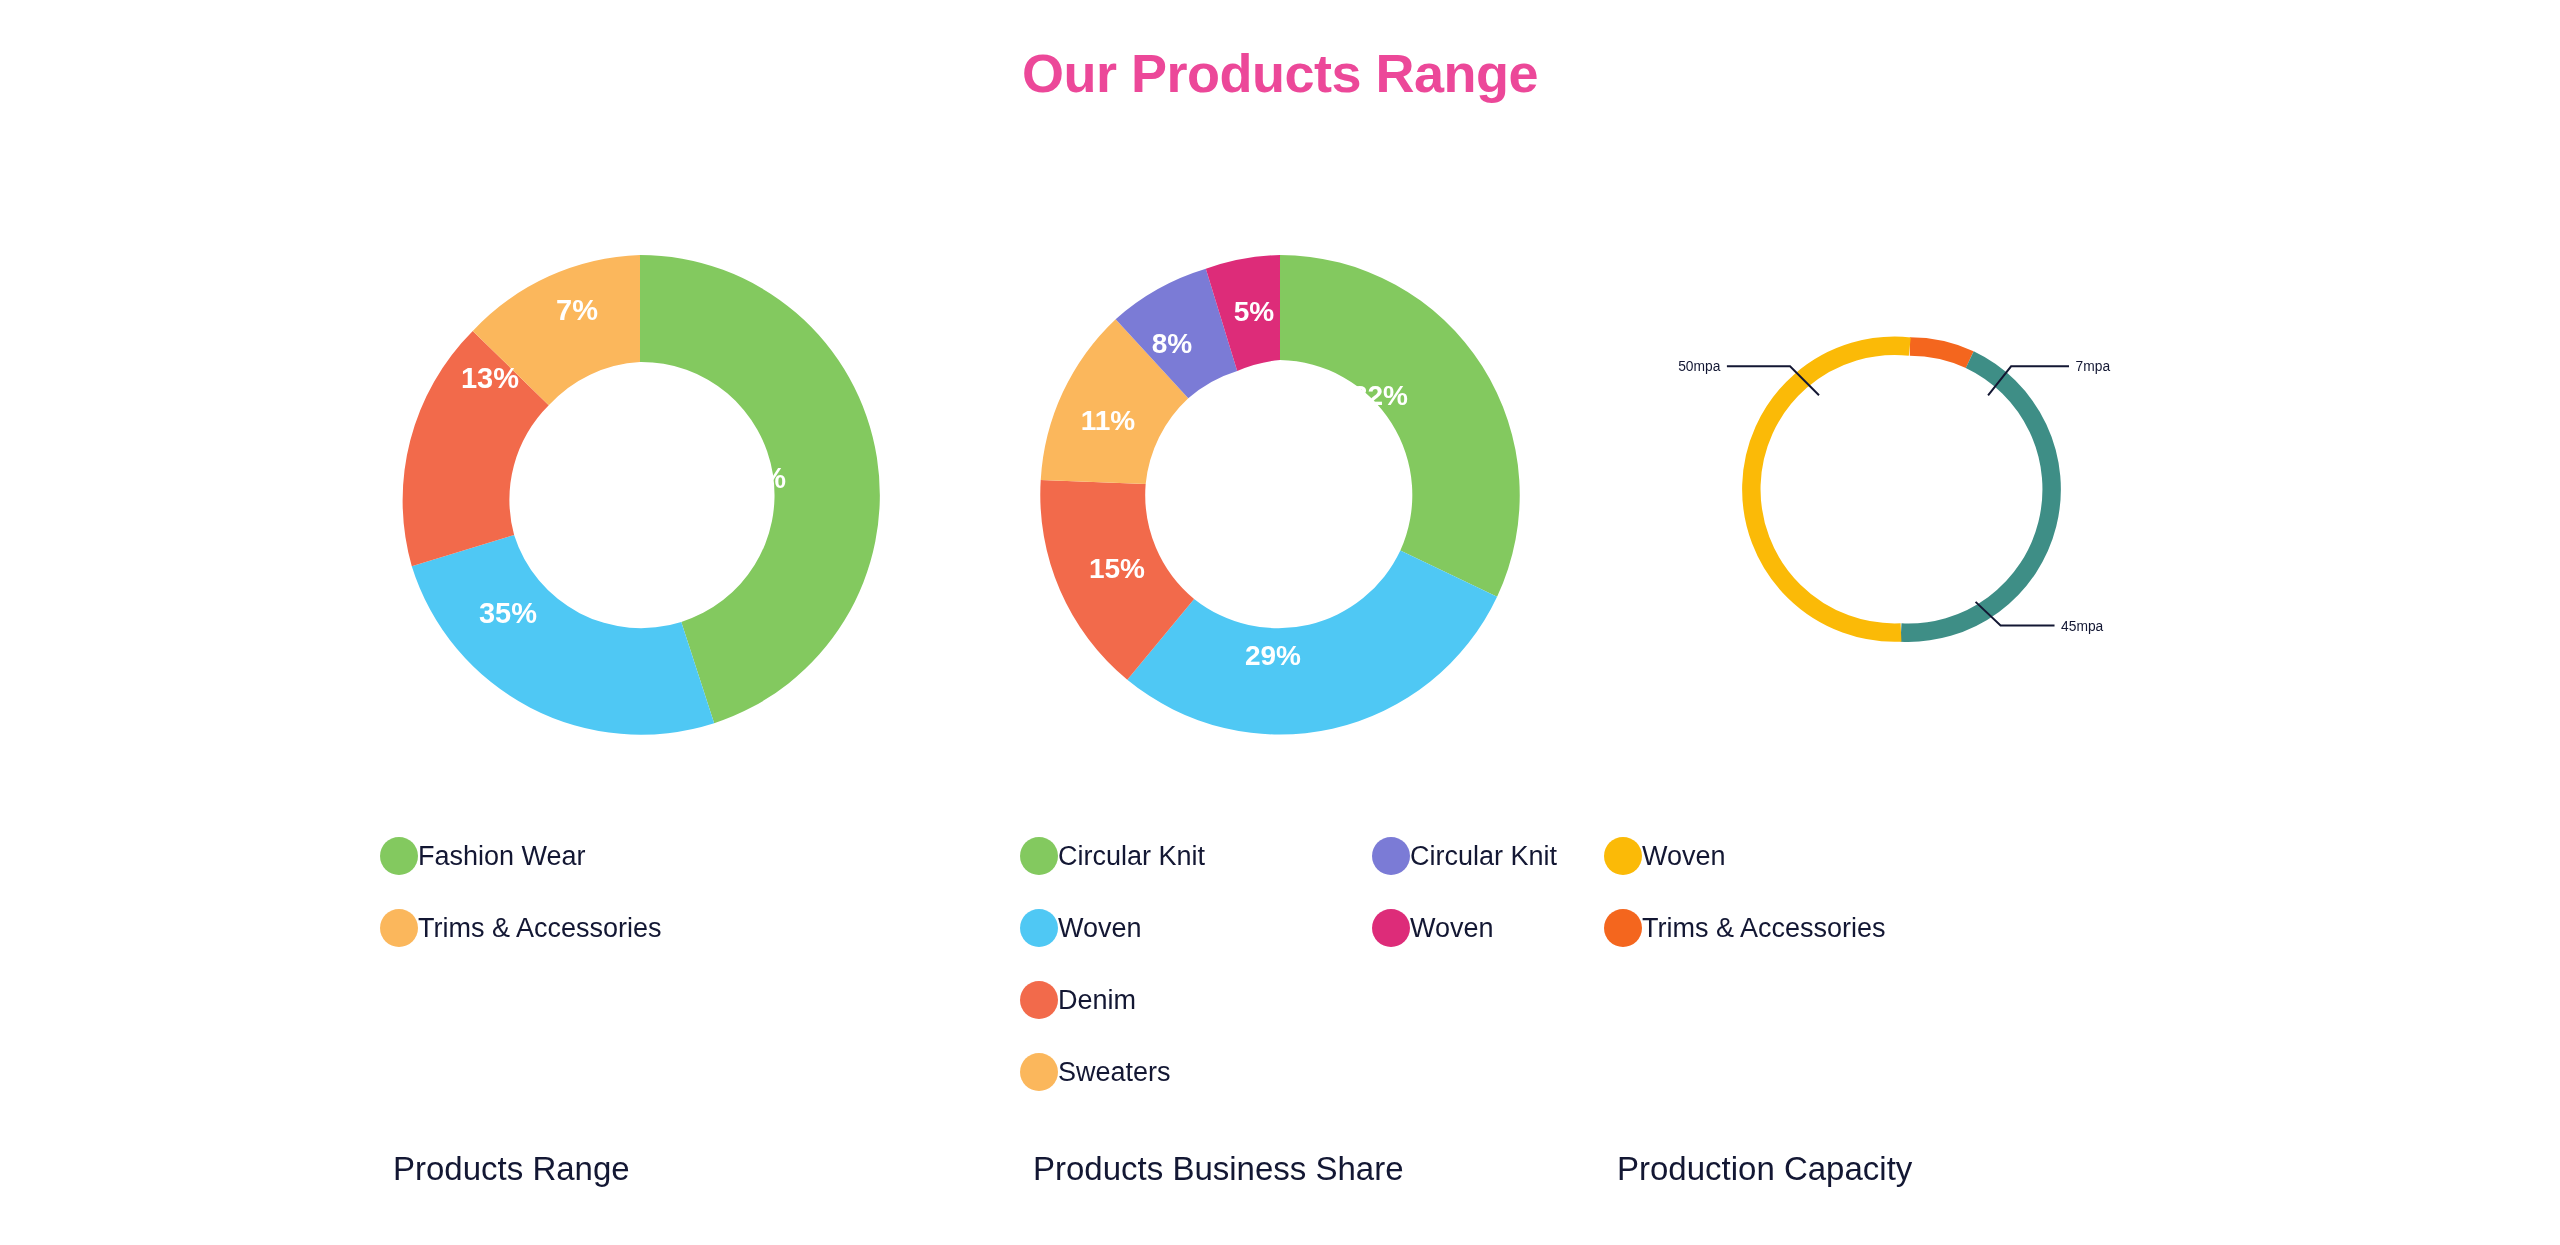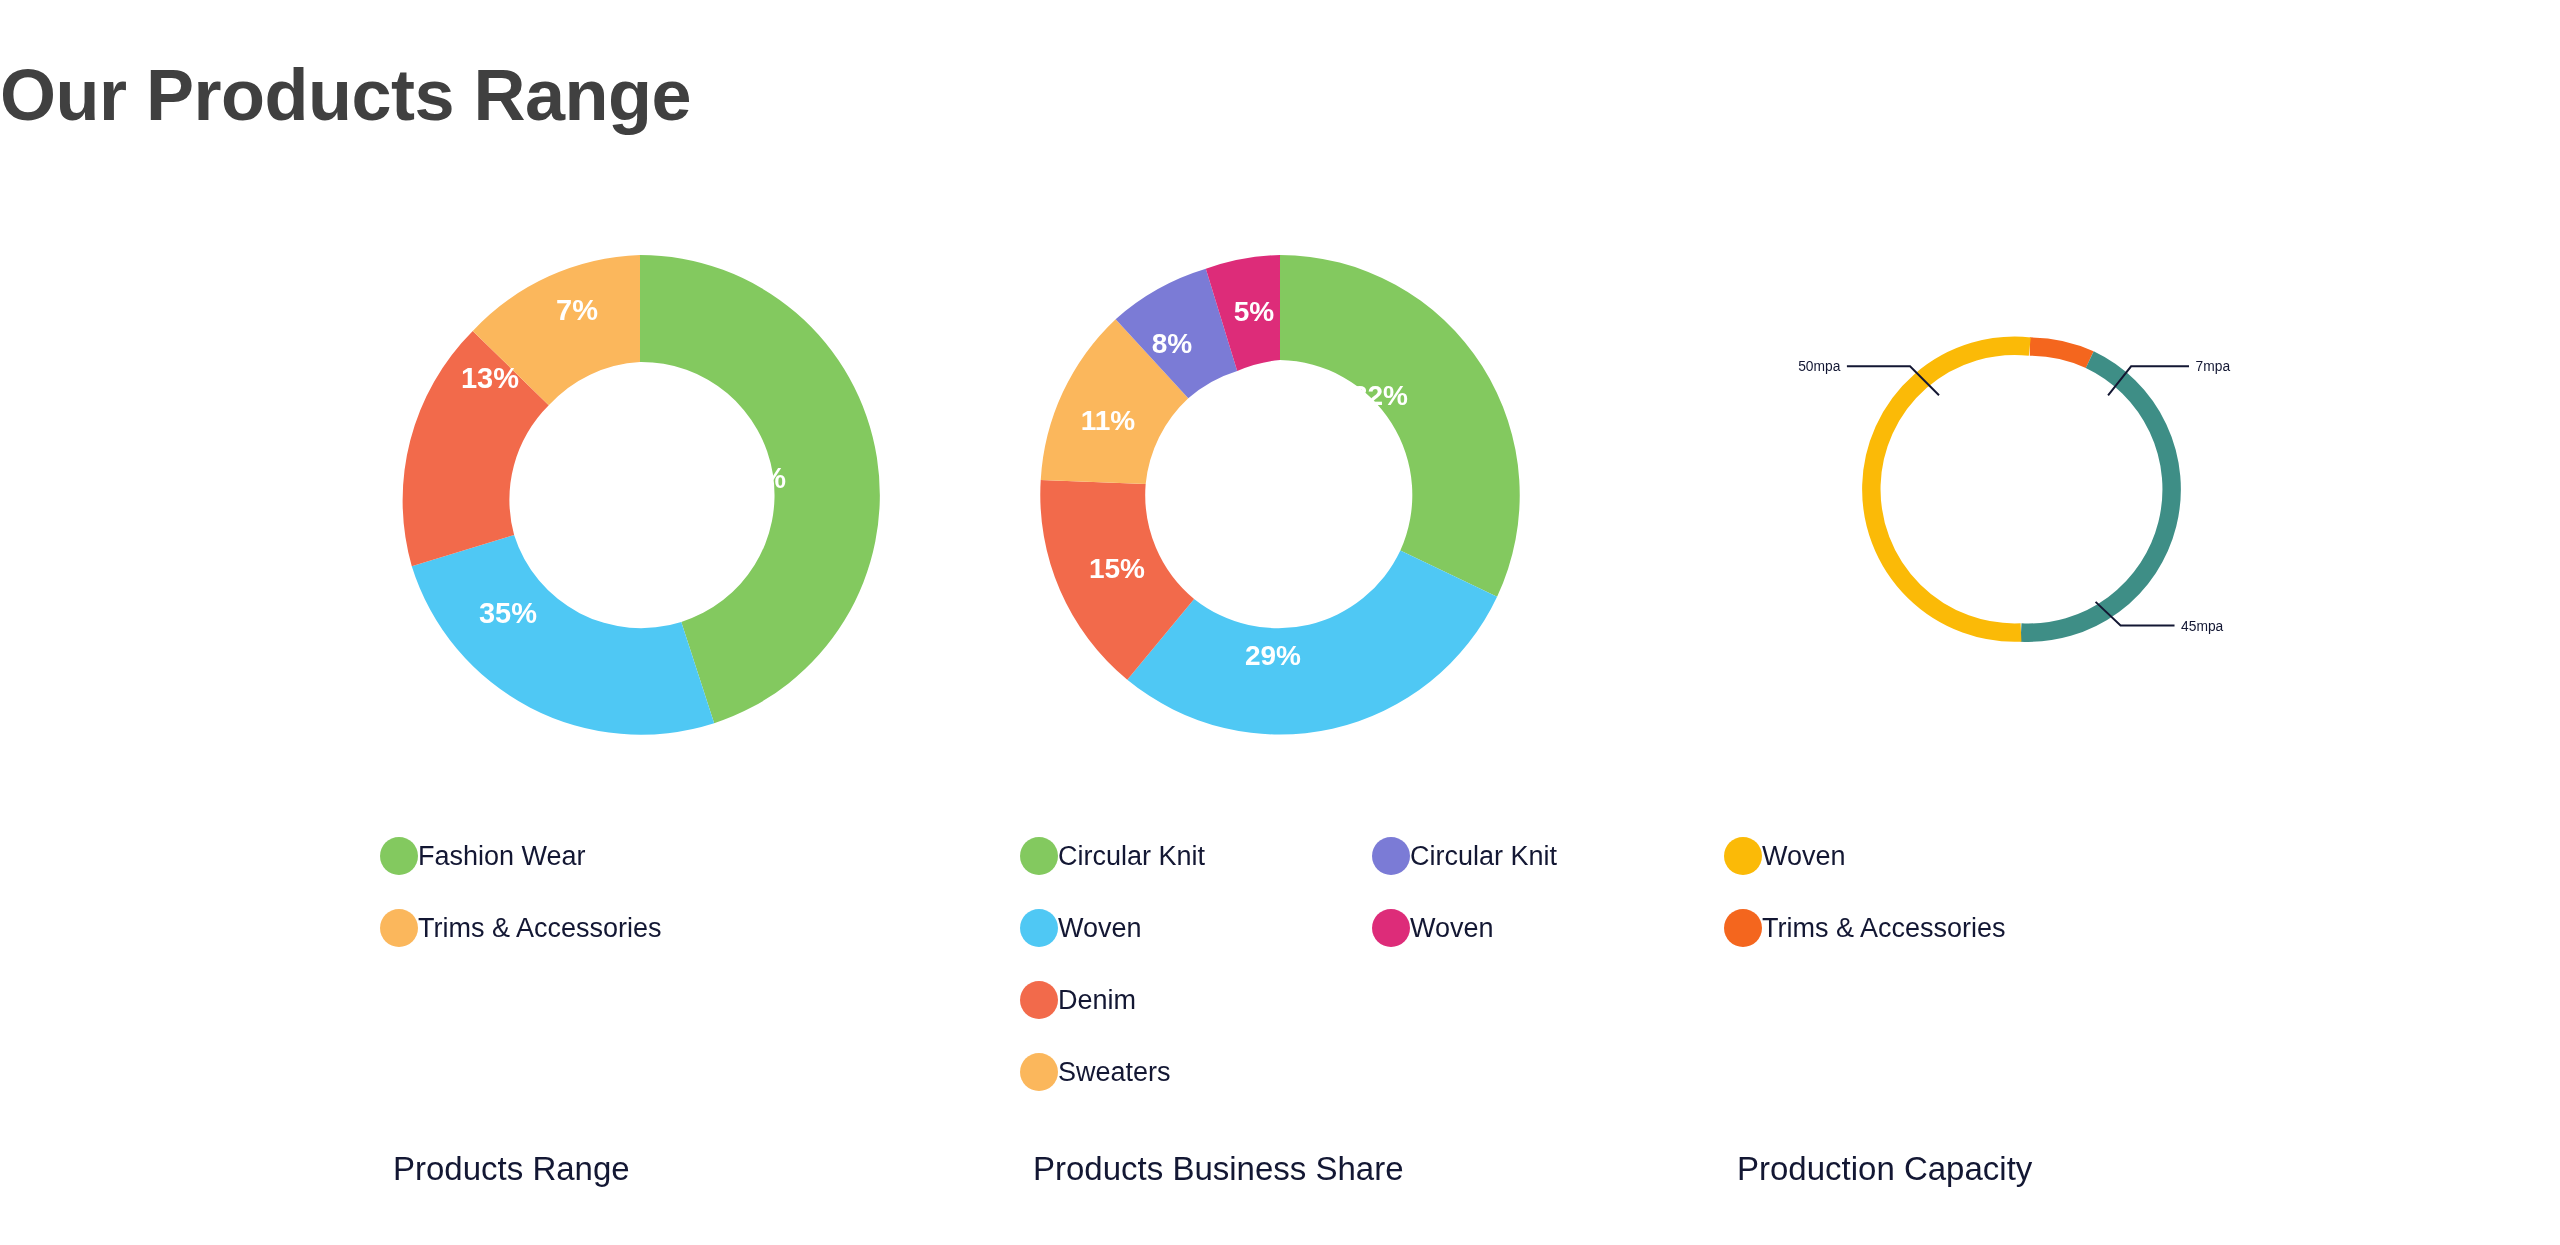--- a/index.html
+++ b/index.html
@@ -12,45 +12,45 @@
     width: 2560px; height: 1245px;
     font-family: "Liberation Sans", sans-serif;
     overflow: hidden;
     position: relative;
   }
 
   
   .page-title {
     position: absolute;
     top: 6px; left: 0; width: 100%;
-    text-align: left;
-    font-family: "Liberation Sans", sans-serif;
-    font-size: 72px;
+    text-align: center;
+    font-family: "Liberation Sans", sans-serif;
+    font-size: 54px;
     font-weight: bold;
     letter-spacing: -0.5px;
-    color: #404040;
+    color: #ec4899;
     line-height: 1.15;
     white-space: nowrap;
   }
 
   
   .columns {
     position: absolute;
     top: 0; left: 0;
     width: 2560px; height: 1245px;
   }
   .column {
     position: absolute;
     top: 220px;
     width: 700px;
     height: 1000px;
   }
   #col-1 { left: 380px; }
   #col-2 { left: 1020px; }
-  #col-3 { left: 1724px; }
+  #col-3 { left: 1604px; }
 
   .chart-area {
     position: relative;
     width: 700px;
     height: 560px;
   }
 
   
   .donut {
     position: absolute;

